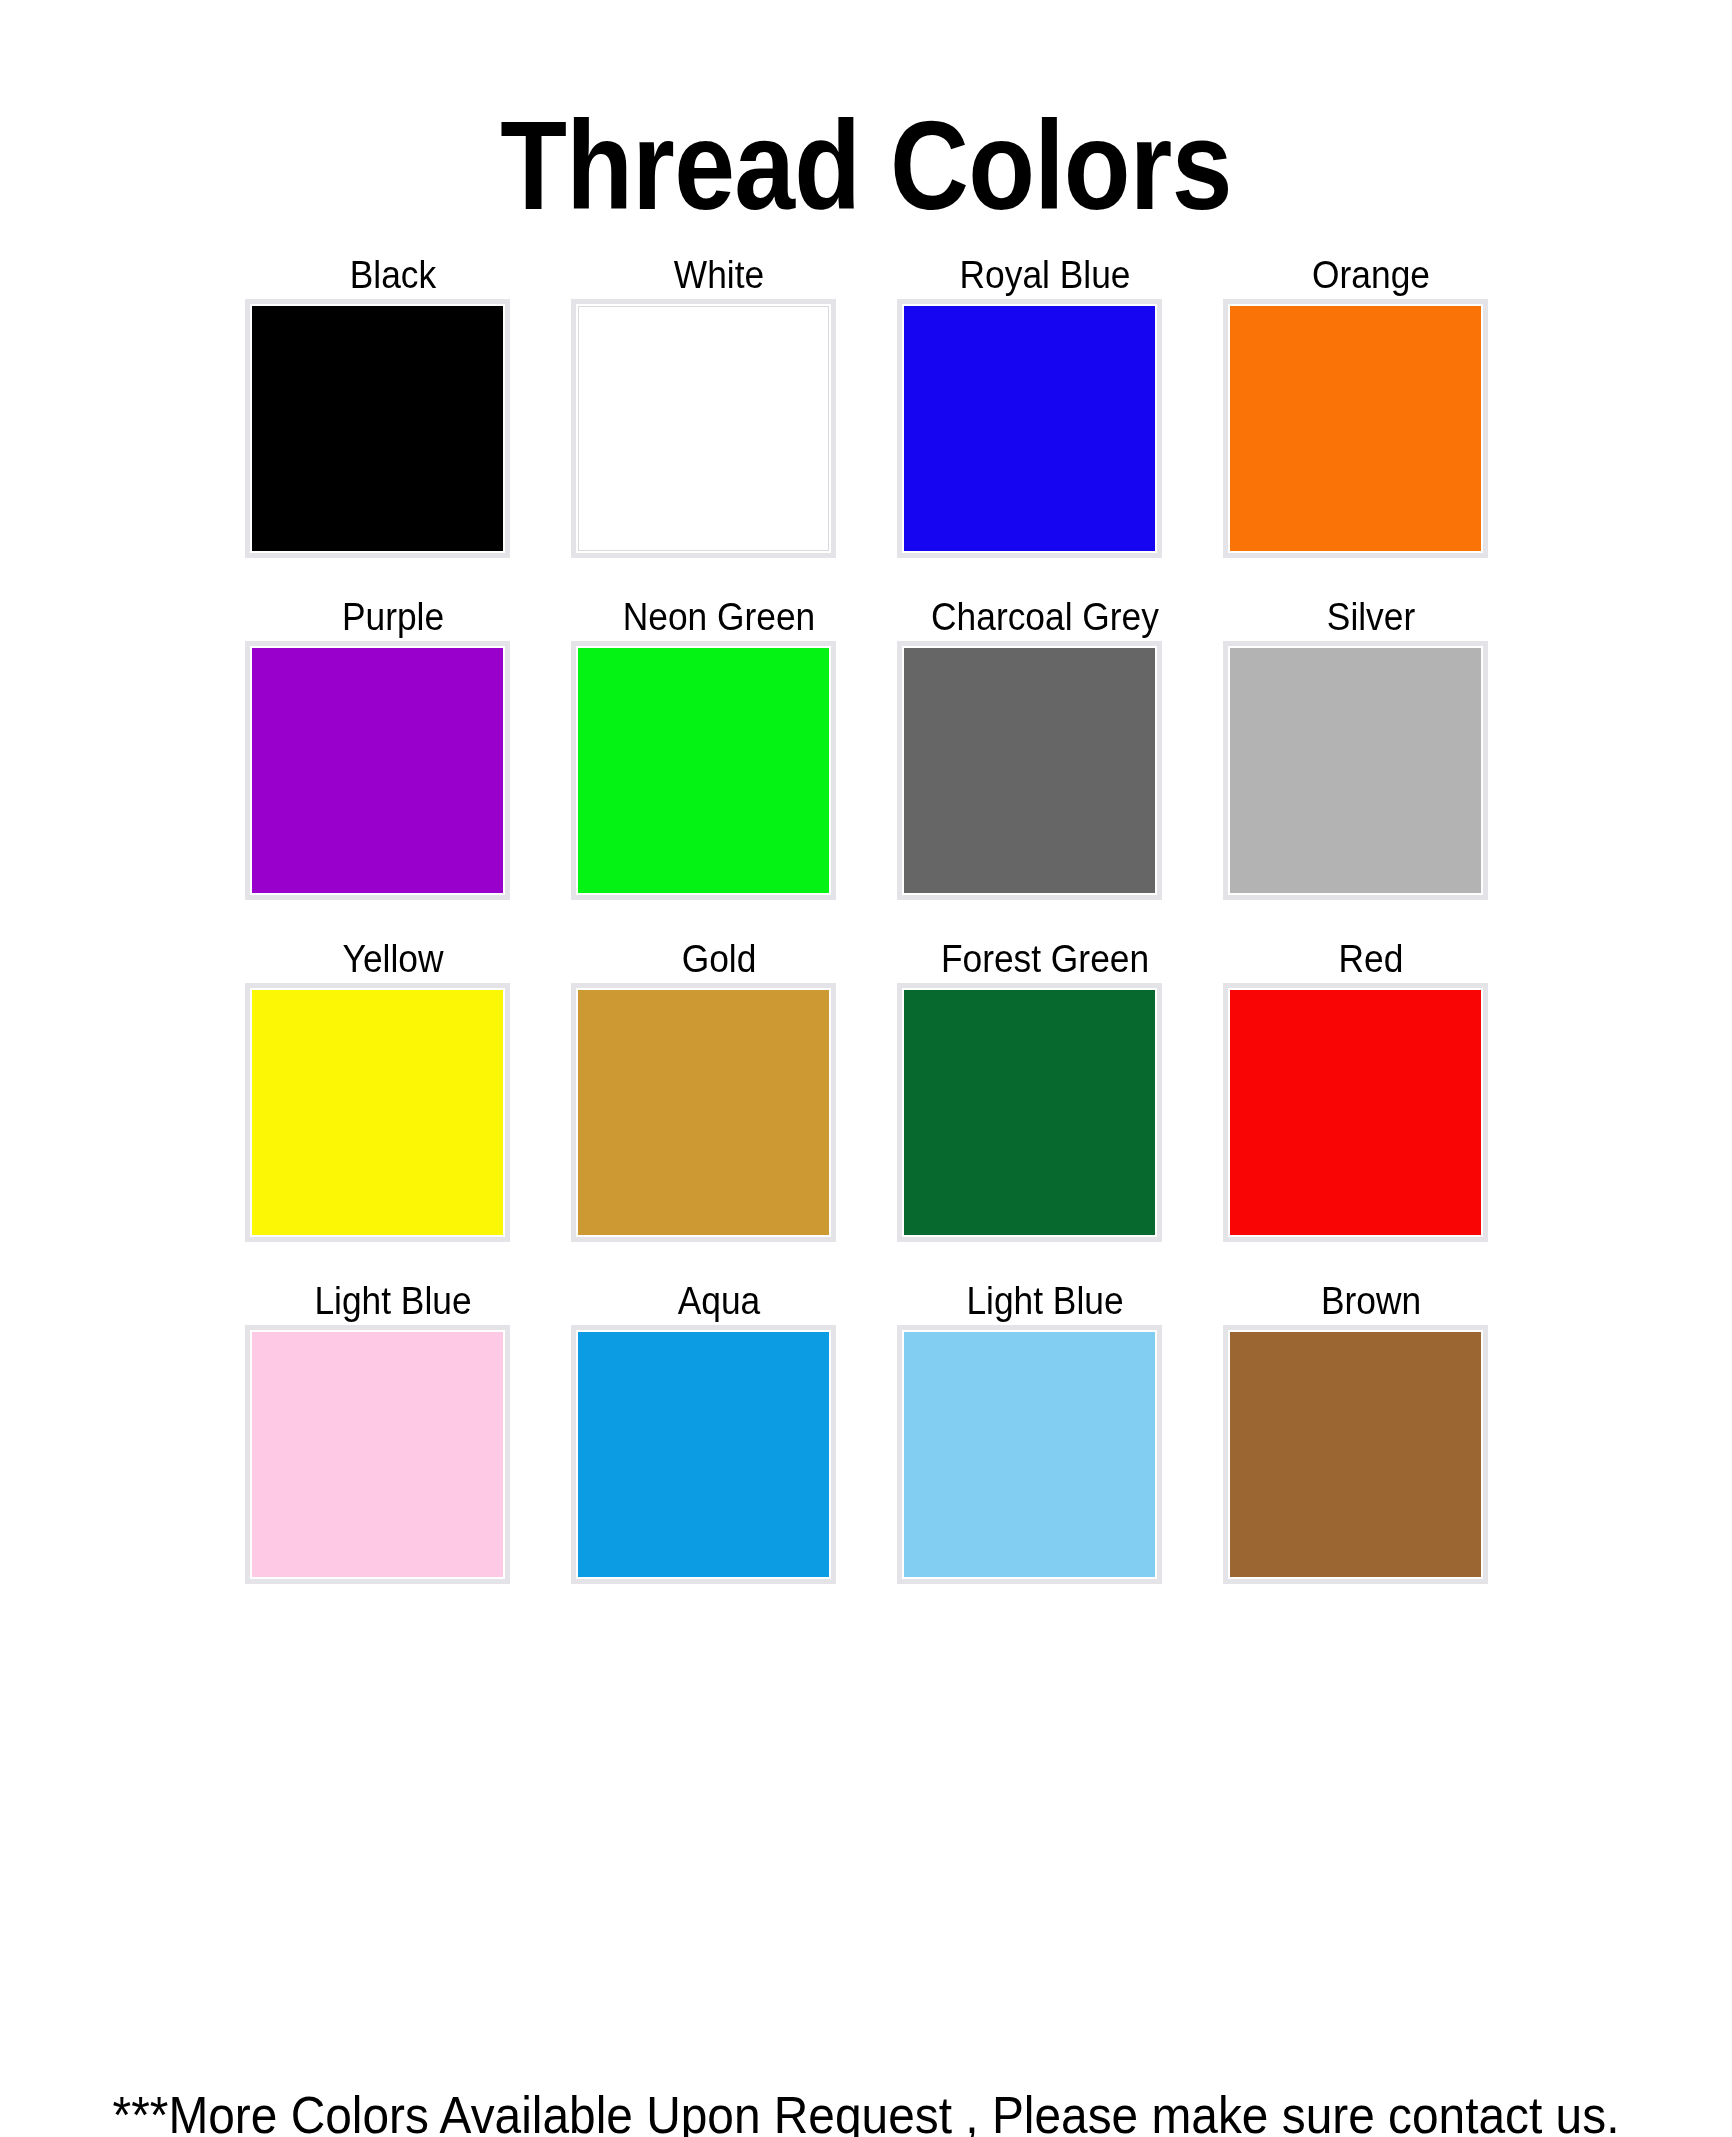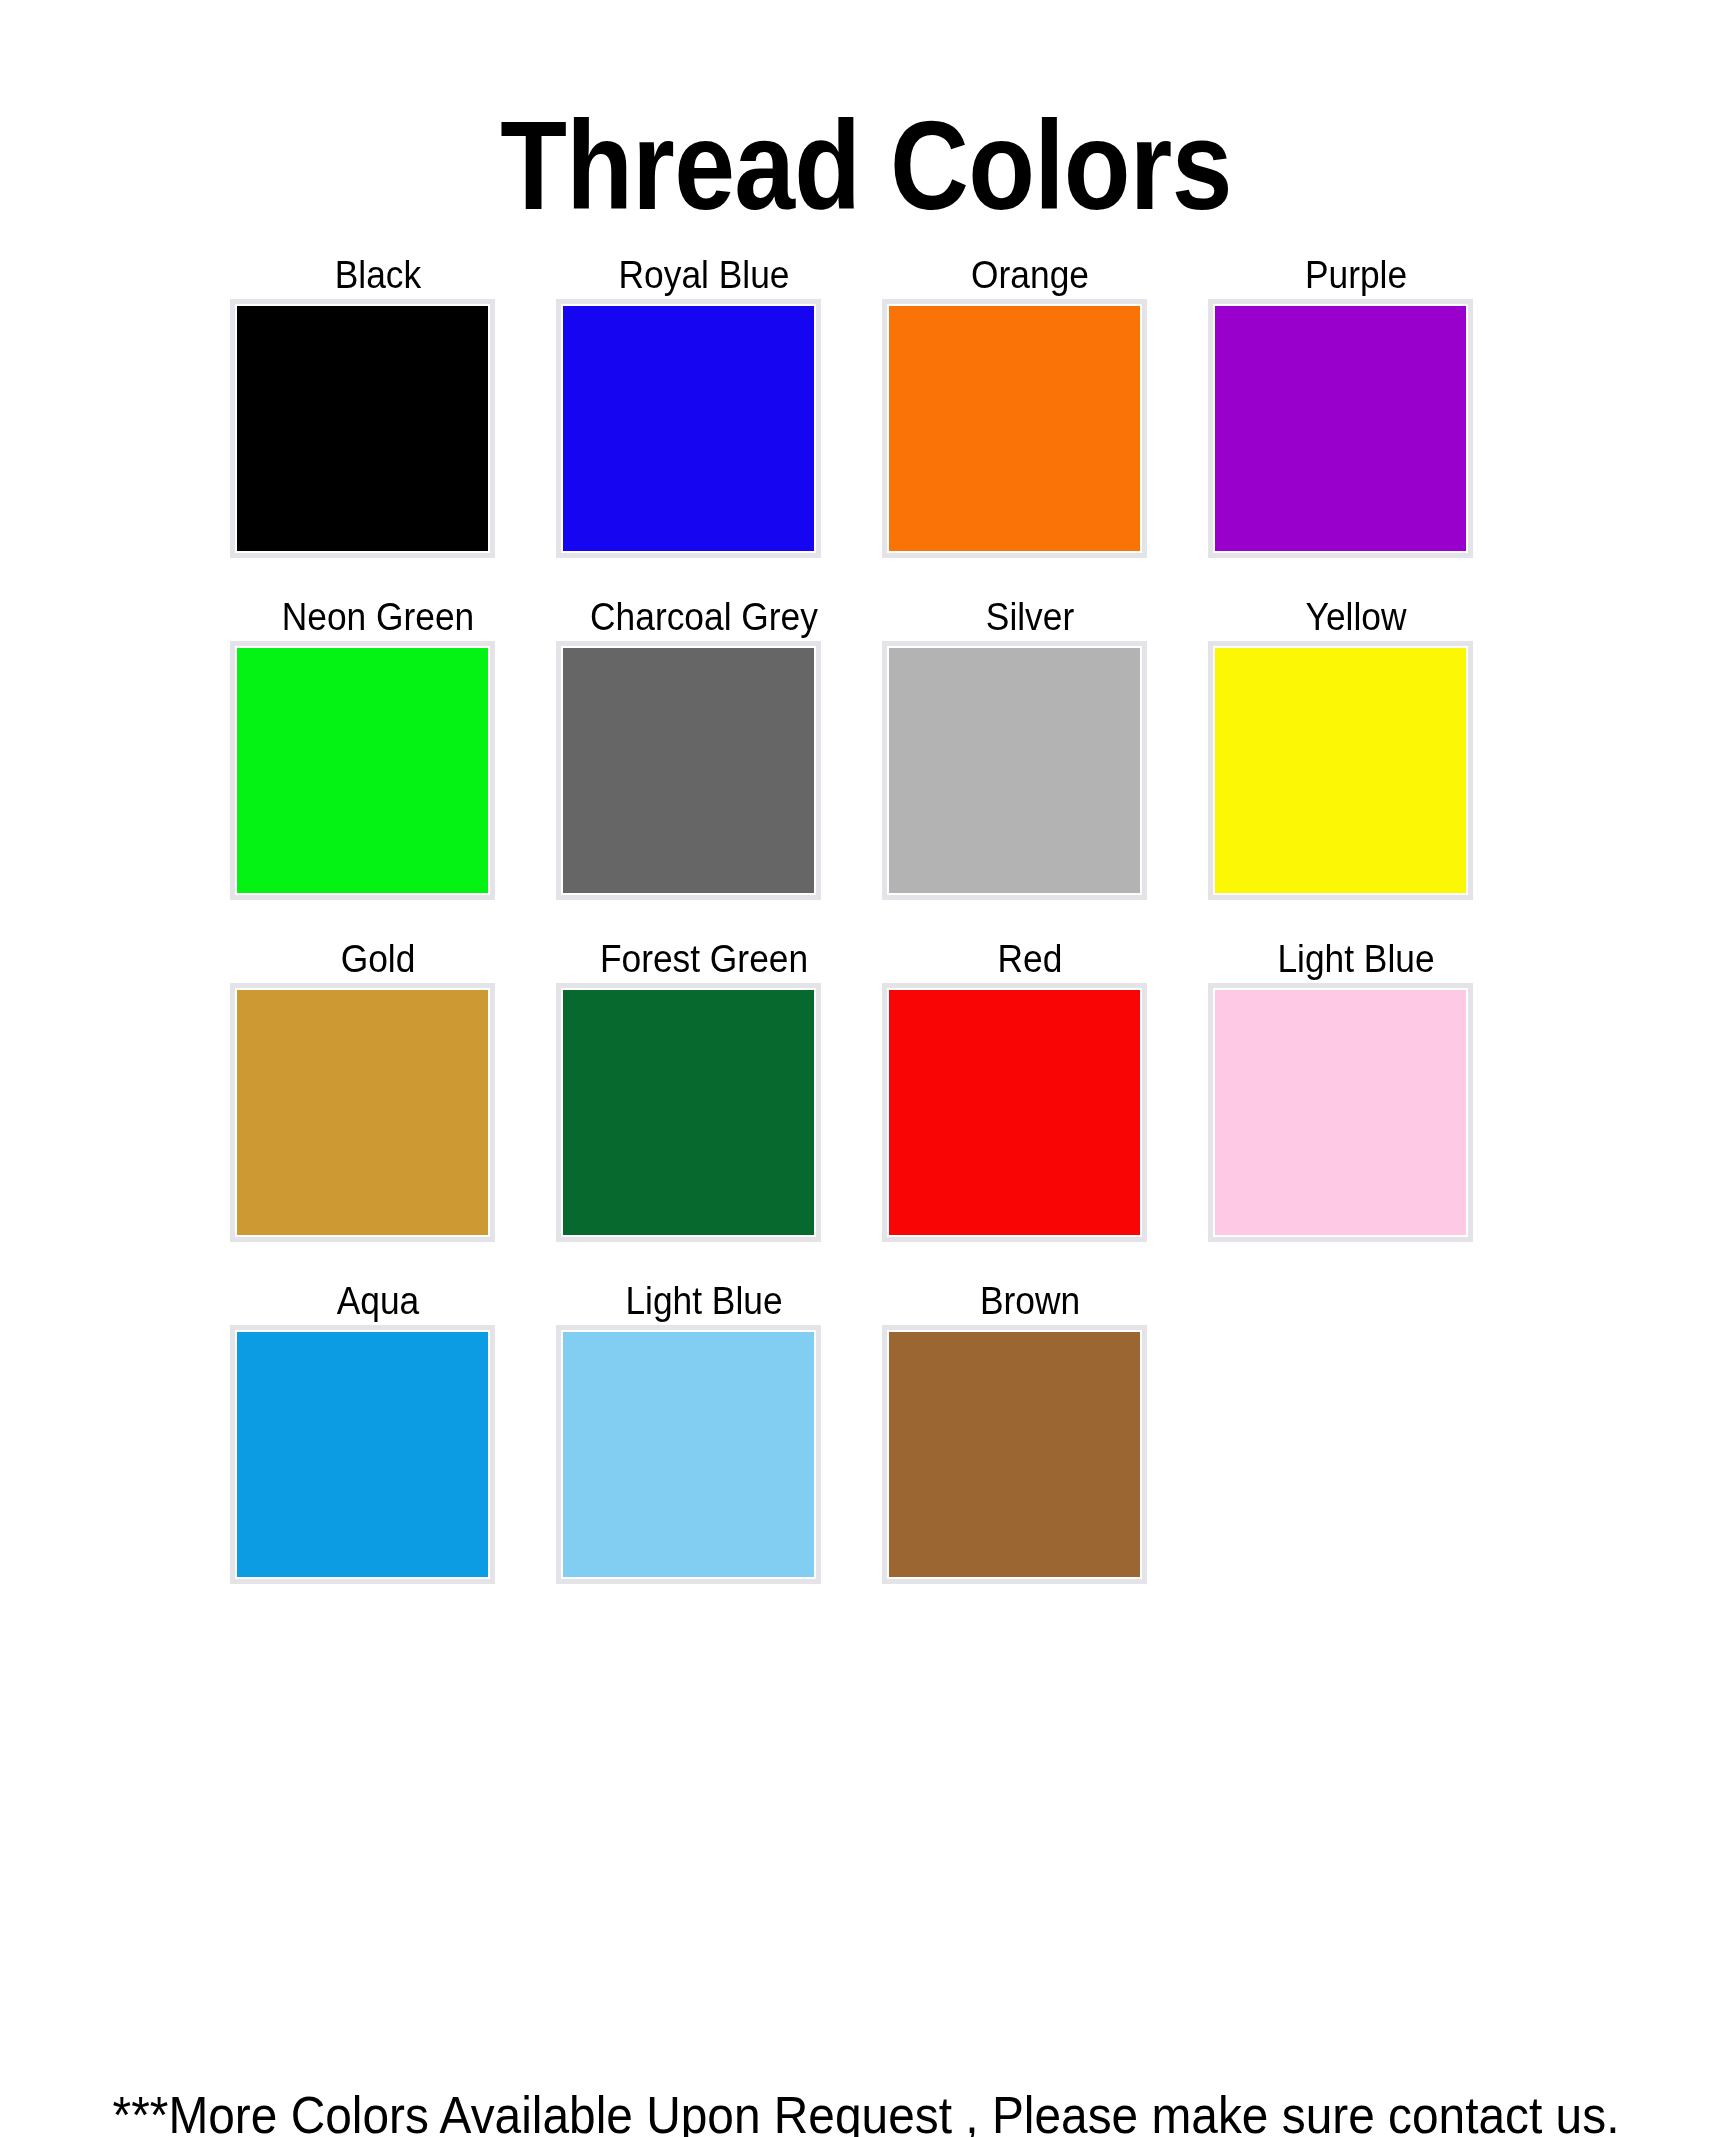--- a/index.html
+++ b/index.html
@@ -38,21 +38,21 @@
     letter-spacing: -0.8px;
     transform: scaleX(0.86);
     transform-origin: center top;
     white-space: nowrap;
   }
 
   
   .grid {
     position: absolute;
     top: 225px;
-    left: 215px;
+    left: 230px;
     width: 1302px;
     display: grid;
     grid-template-columns: repeat(4, 326px);
     grid-template-rows: repeat(5, 342px);
   }
 
   .cell {
     position: relative;
     width: 326px;
     height: 342px;
@@ -134,20 +134,28 @@
   <div class="grid">
       <div class="cell">
         <div class="cell-label">Black</div>
         <div class="swatch-frame" style="background: rgb(228, 228, 232);">
           <div class="swatch-inner">
             <div class="swatch-fill" style="background: rgb(0, 0, 0);"></div>
           </div>
         </div>
       </div>
       <div class="cell">
+        <div class="cell-label">White</div>
+        <div class="swatch-frame" style="background: rgb(228, 228, 232);">
+          <div class="swatch-inner">
+            <div class="swatch-fill is-white" style="background: rgb(255, 255, 255);"></div>
+          </div>
+        </div>
+      </div>
+      <div class="cell">
         <div class="cell-label">Royal Blue</div>
         <div class="swatch-frame" style="background: rgb(228, 228, 232);">
           <div class="swatch-inner">
             <div class="swatch-fill" style="background: rgb(21, 5, 240);"></div>
           </div>
         </div>
       </div>
       <div class="cell">
         <div class="cell-label">Orange</div>
         <div class="swatch-frame" style="background: rgb(228, 228, 232);">

